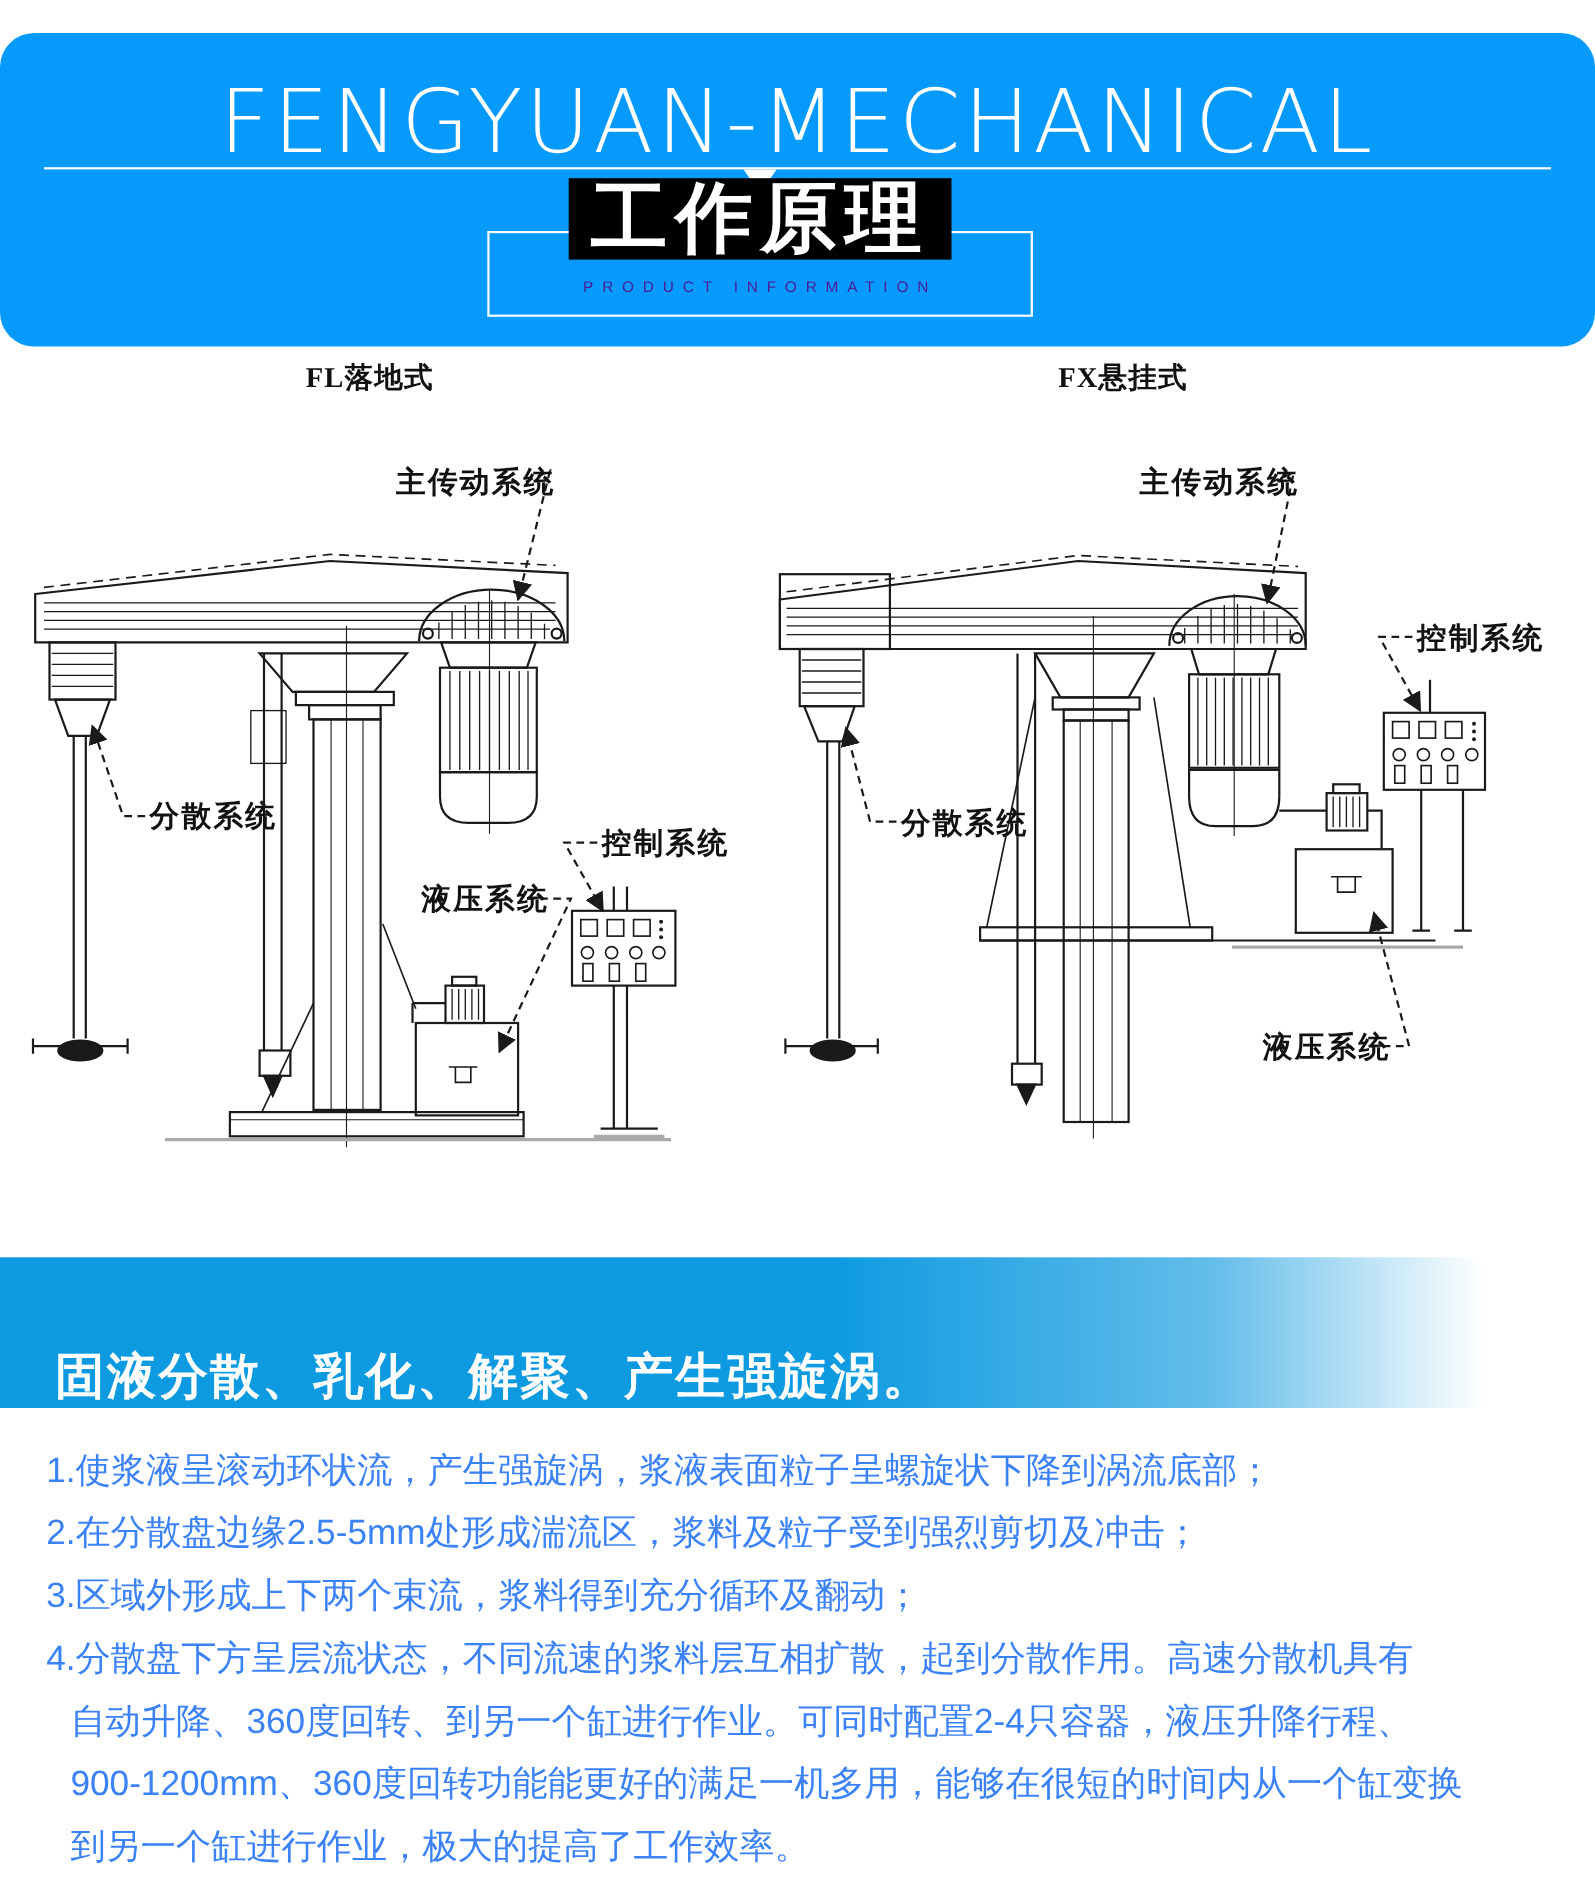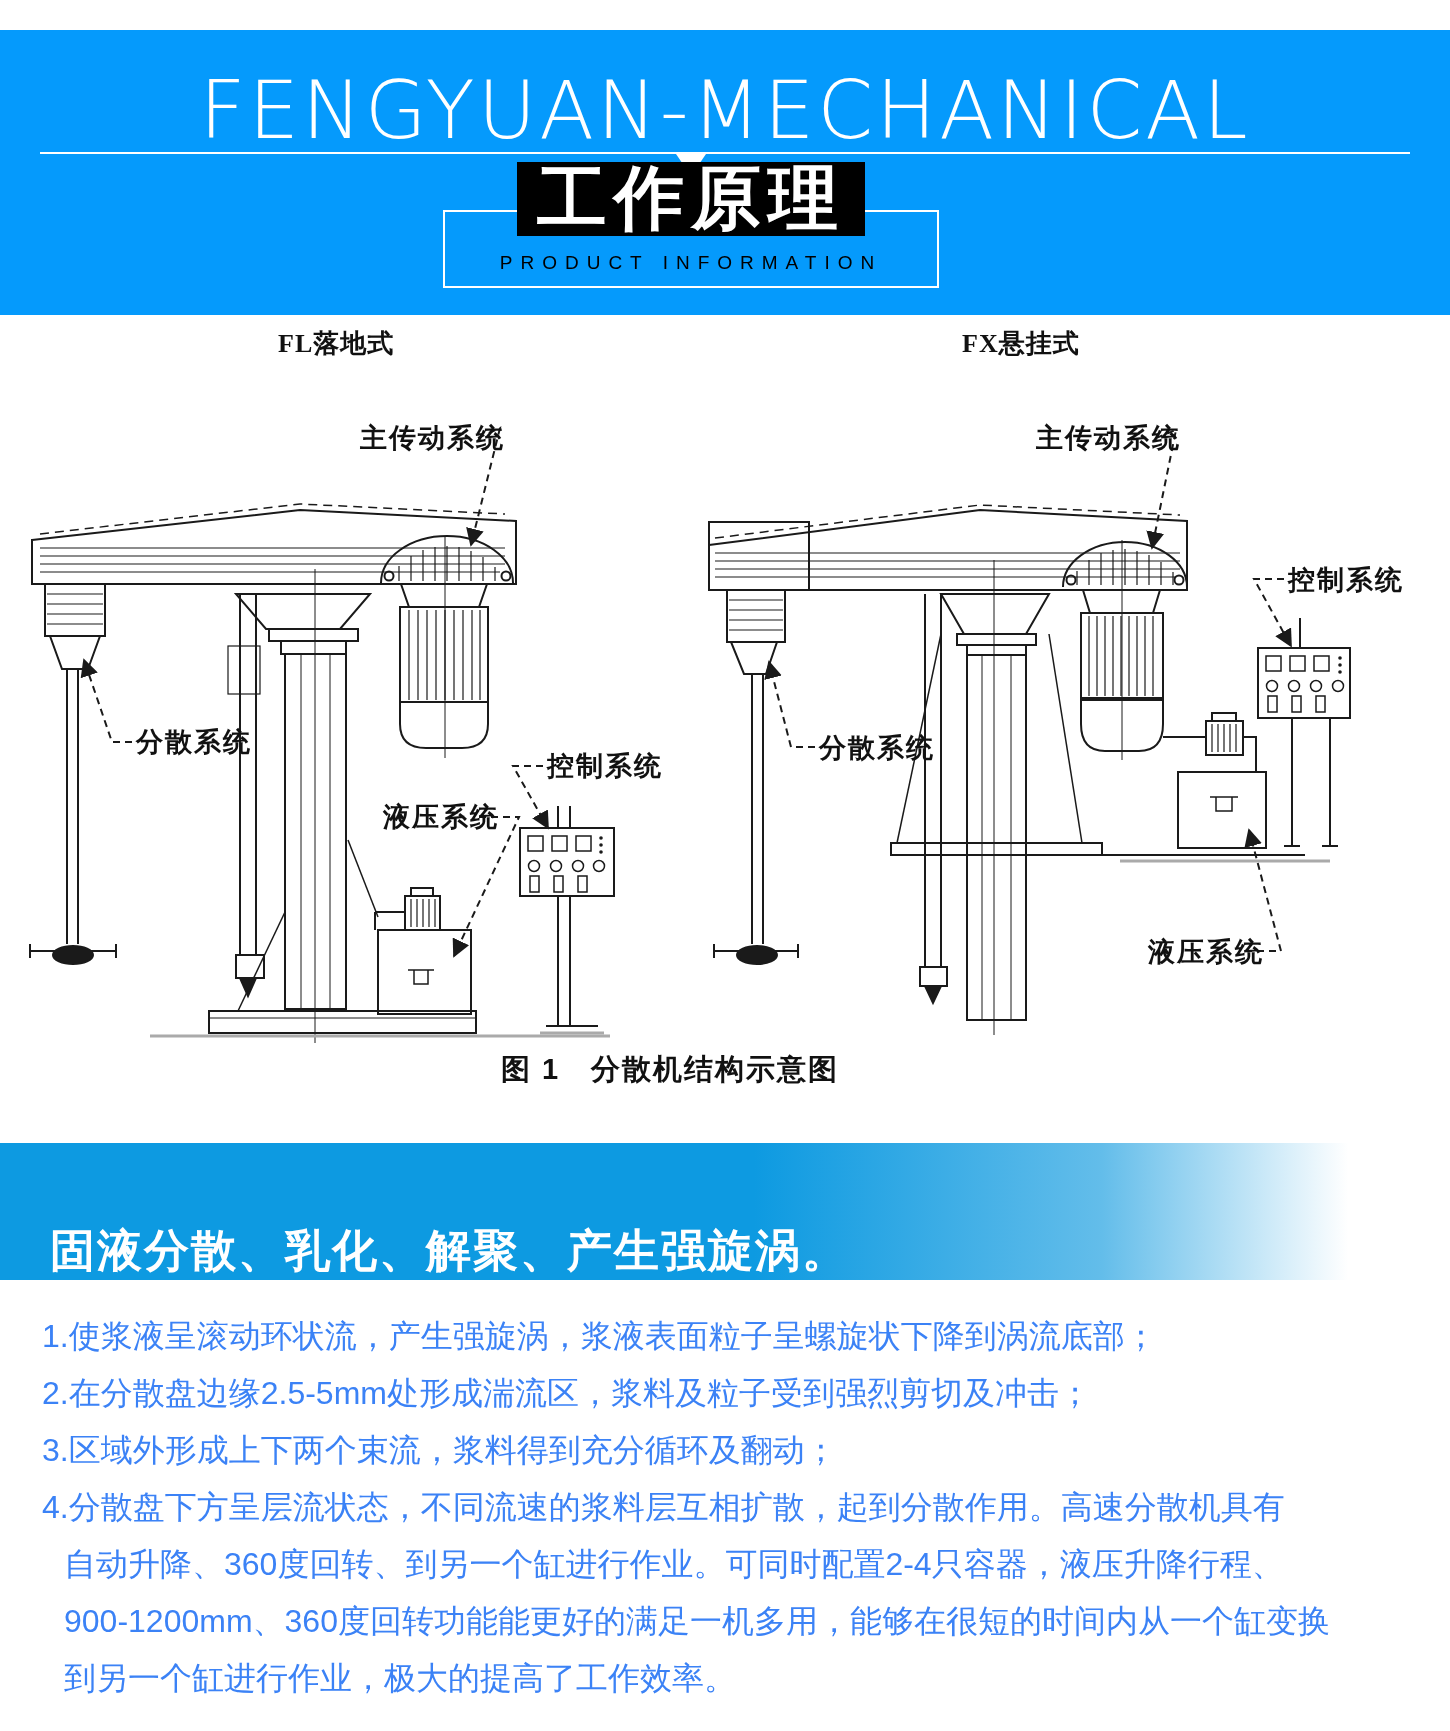--- a/index.html
+++ b/index.html
@@ -1,34 +1,34 @@
 <!DOCTYPE html>
 <html><head>
 <meta charset="utf-8">
 <style>
   html,body{margin:0;padding:0;background:#ffffff;}
   .page{position:relative;width:1450px;height:1731px;background:#ffffff;overflow:hidden;
         font-family:"Liberation Sans","DejaVu Sans",sans-serif;}
 
   
-  .hero{position:absolute;left:0;top:30px;width:1450px;height:285px;background:#059afc;}
+  .hero{position:absolute;left:0;top:30px;width:1450px;height:285px;background:#059afc;border-radius:31px;}
   .brand{position:absolute;left:0;top:34px;width:100%;text-align:center;color:#ffffff;
          font-family:"DejaVu Sans ExtraLight","DejaVu Sans","Liberation Sans",sans-serif;
          font-weight:200;font-size:80px;letter-spacing:3px;white-space:nowrap;}
   .hero-line{position:absolute;left:40px;right:40px;top:122px;height:2px;background:#ffffff;}
   .hero-tri{position:absolute;left:676px;top:124px;width:0;height:0;
             border-left:15px solid transparent;border-right:15px solid transparent;
             border-top:22px solid #ffffff;}
   .title-box{position:absolute;left:443px;top:180px;width:492px;height:74px;
              border:2px solid #ffffff;}
   .hero-title{position:absolute;left:691px;top:132px;transform:translateX(-50%);
               background:#000000;color:#ffffff;font-size:70px;font-weight:bold;
               letter-spacing:7px;padding:0 20px;white-space:nowrap;line-height:1.05;}
   .hero-sub{position:absolute;left:691px;top:222px;transform:translateX(-50%);
-            color:#000000;font-size:19px;letter-spacing:8px;white-space:nowrap;font-weight:400;}
+            color:#4c1d95;font-size:14px;letter-spacing:8px;white-space:nowrap;font-weight:400;}
 
   
   .fig-title{position:absolute;color:#111;font-family:Liberation Serif, serif;
              font-size:26px;font-weight:600;letter-spacing:1px;white-space:nowrap;}
   .fig-title.fl{left:278px;top:326px;}
   .fig-title.fx{left:962px;top:326px;}
   .fig-svg{position:absolute;left:0;top:315px;}
   .fig-caption{position:absolute;left:0;top:1050px;width:1340px;text-align:center;
                color:#111;font-size:29px;font-weight:bold;letter-spacing:2px;}
   text.dlabel{font-family:"Liberation Serif","DejaVu Serif",serif;font-size:27px;
@@ -318,21 +318,20 @@
         <path d="M1245,951 H1281 L1249,830" marker-end="url(#arrow)"></path>
       </g>
     </g>
 
     <text class="dlabel" x="1036" y="447">主传动系统</text>
     <text class="dlabel" x="1288" y="589">控制系统</text>
     <text class="dlabel" x="819" y="757">分散系统</text>
     <text class="dlabel" x="1148" y="961">液压系统</text>
   </svg>
 
-  <div class="fig-caption">图 1　分散机结构示意图</div>
 
   <section class="banner">
     <div class="b2">固液分散、乳化、解聚、产生强旋涡。</div>
   </section>
 
   <section class="principles">
     <div class="pline">1.使浆液呈滚动环状流，产生强旋涡，浆液表面粒子呈螺旋状下降到涡流底部；</div>
     <div class="pline">2.在分散盘边缘2.5-5mm处形成湍流区，浆料及粒子受到强烈剪切及冲击；</div>
     <div class="pline">3.区域外形成上下两个束流，浆料得到充分循环及翻动；</div>
     <div class="pline">4.分散盘下方呈层流状态，不同流速的浆料层互相扩散，起到分散作用。高速分散机具有</div>

